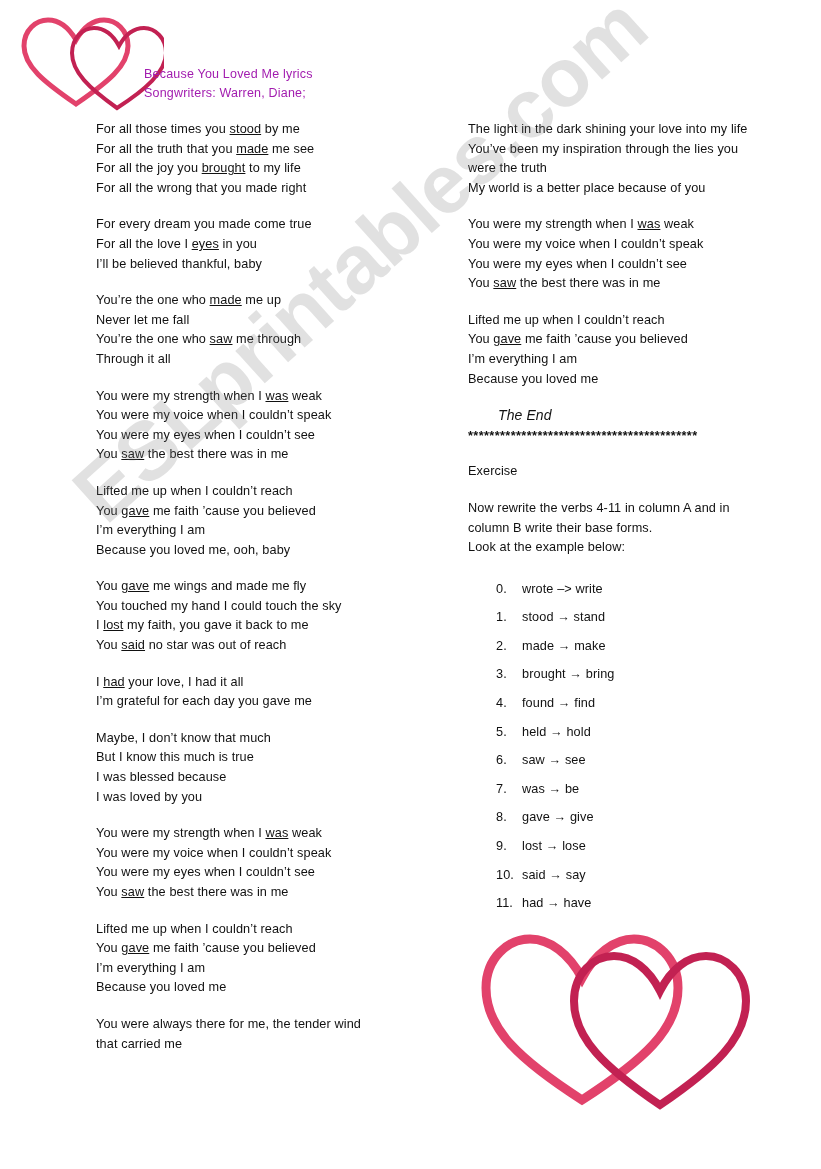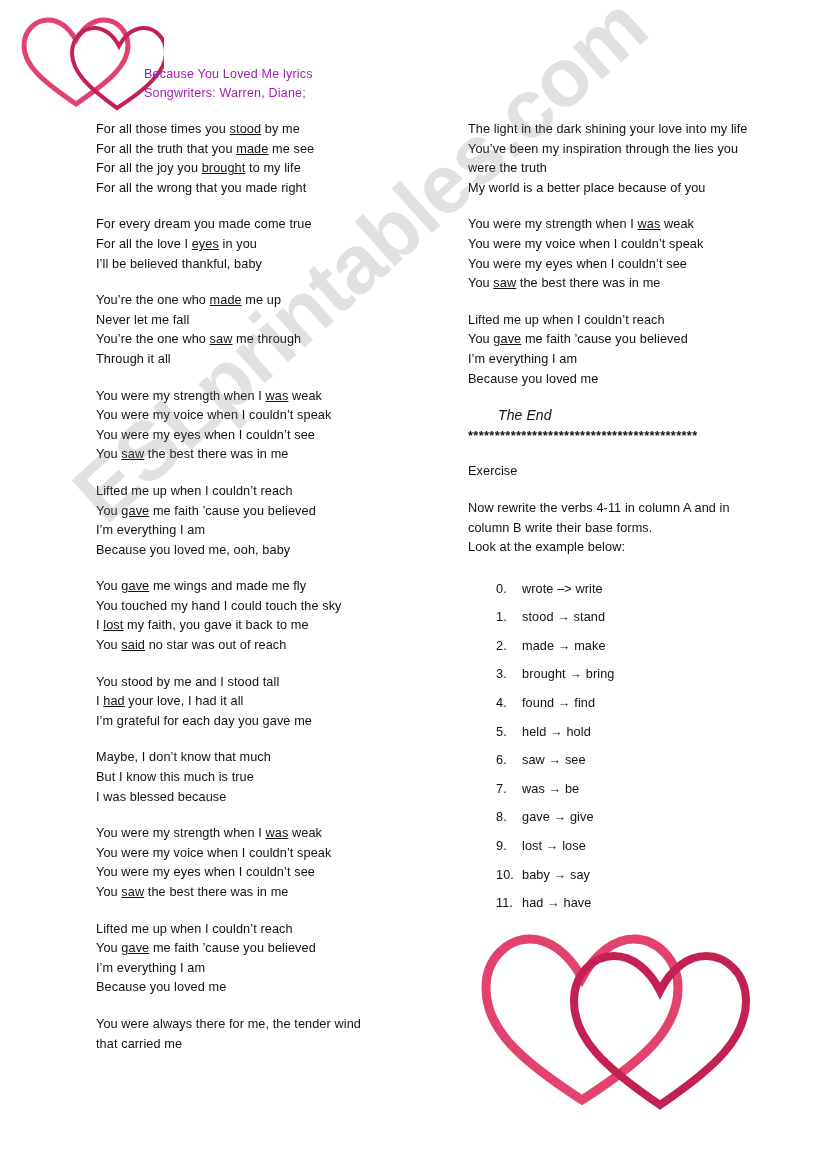--- a/index.html
+++ b/index.html
@@ -205,28 +205,28 @@
         <div>I’m everything I am</div>
         <div>Because you loved me, ooh, baby</div>
       </div>
     <div class="stanza">
         <div>You <u>gave</u> me wings and made me fly</div>
         <div>You touched my hand I could touch the sky</div>
         <div>I <u>lost</u> my faith, you gave it back to me</div>
         <div>You <u>said</u> no star was out of reach</div>
       </div>
     <div class="stanza">
-        <div>You stood by me and I stood tall</div>
         <div>I <u>had</u> your love, I had it all</div>
         <div>I’m grateful for each day you gave me</div>
       </div>
     <div class="stanza">
         <div>Maybe, I don’t know that much</div>
         <div>But I know this much is true</div>
         <div>I was blessed because</div>
+        <div>I was loved by you</div>
       </div>
     <div class="stanza">
         <div>You were my strength when I <u>was</u> weak</div>
         <div>You were my voice when I couldn’t speak</div>
         <div>You were my eyes when I couldn’t see</div>
         <div>You <u>saw</u> the best there was in me</div>
       </div>
     <div class="stanza">
         <div>Lifted me up when I couldn’t reach</div>
         <div>You <u>gave</u> me faith ’cause you believed</div>
@@ -306,21 +306,21 @@
       <li class="verb-item">
         <span class="verb-num">8.</span>
         <span class="verb-text">gave → give</span>
       </li>
       <li class="verb-item">
         <span class="verb-num">9.</span>
         <span class="verb-text">lost → lose</span>
       </li>
       <li class="verb-item">
         <span class="verb-num">10.</span>
-        <span class="verb-text">baby → say</span>
+        <span class="verb-text">said → say</span>
       </li>
       <li class="verb-item">
         <span class="verb-num">11.</span>
         <span class="verb-text">had → have</span>
       </li>
     </ul>
   </div>
 
   <div class="footer-hearts">
     <svg viewBox="0 0 300 185" width="300" height="185" xmlns="http://www.w3.org/2000/svg">

